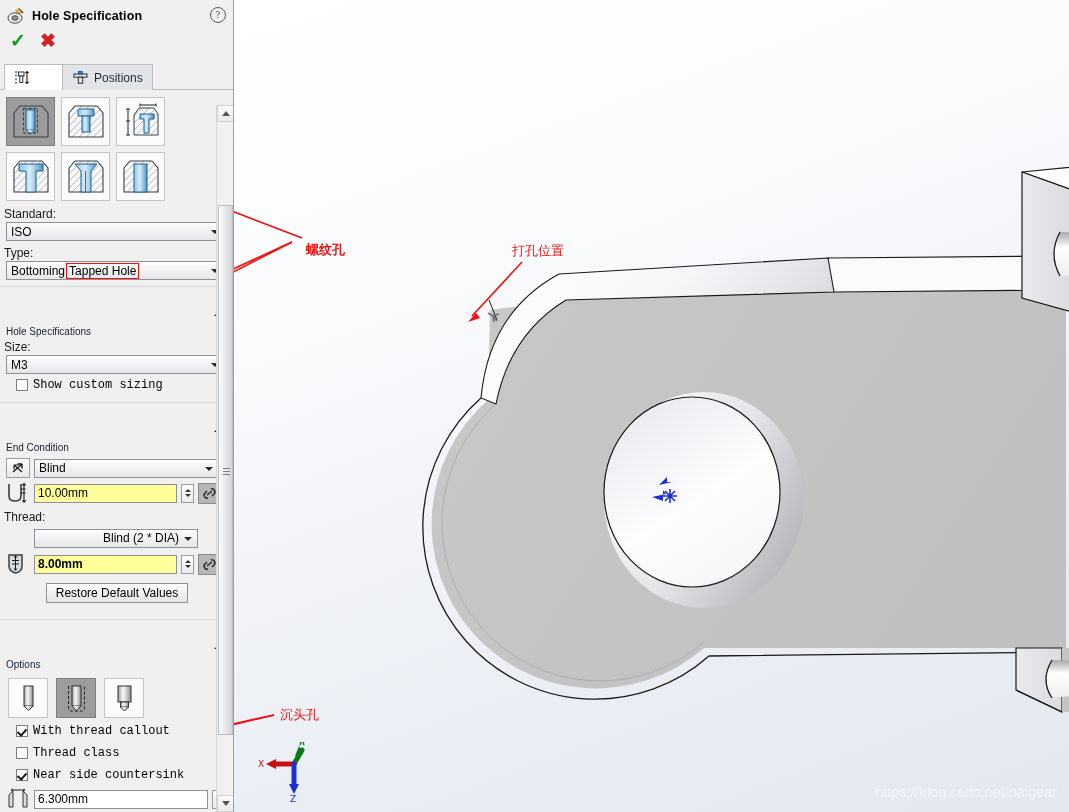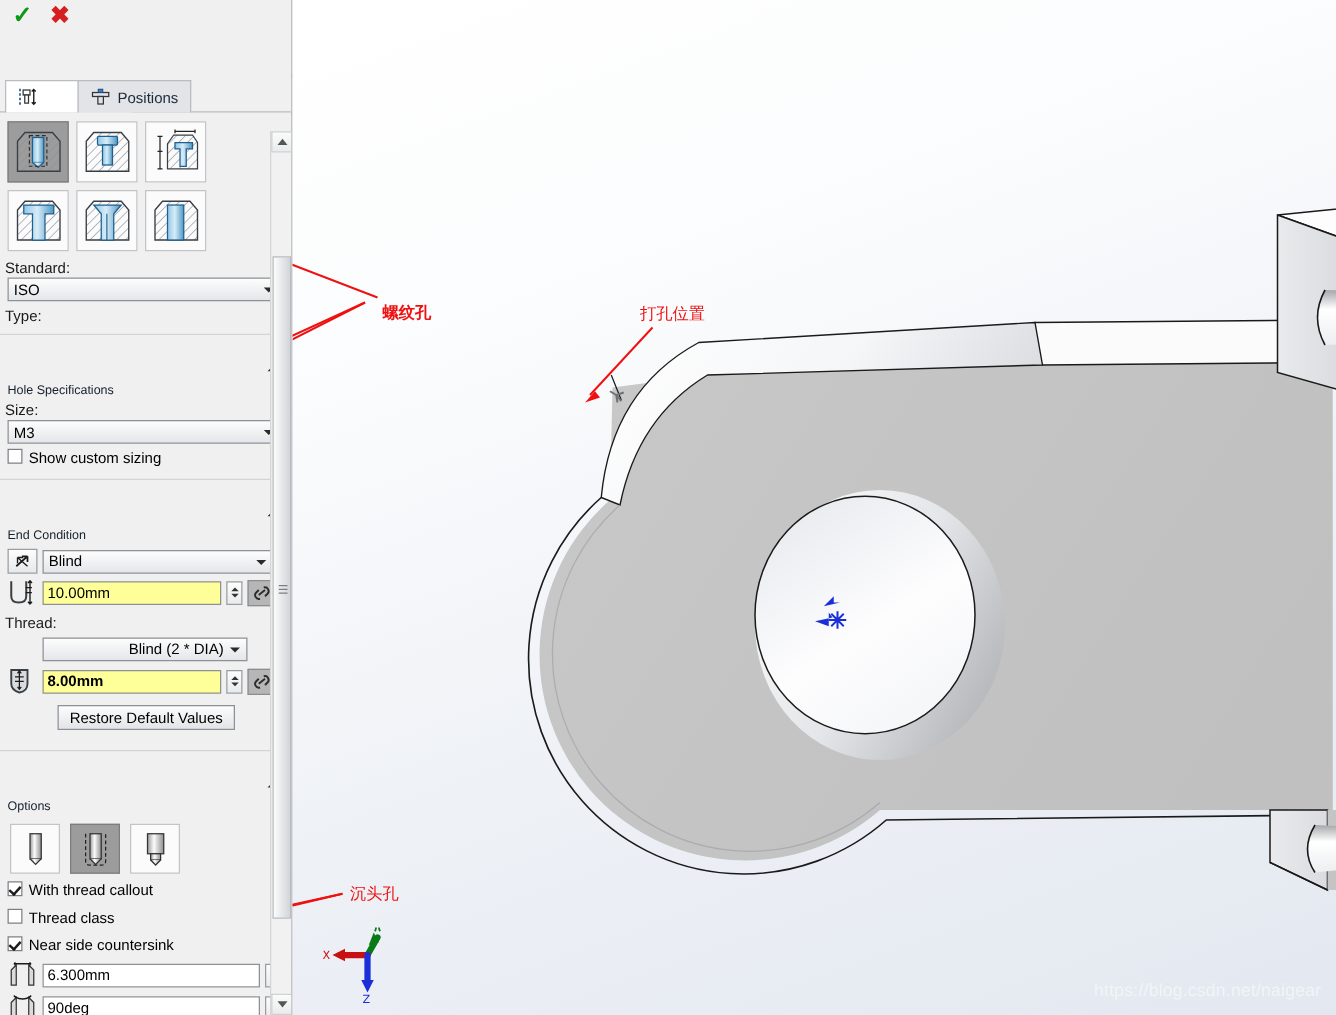--- a/index.html
+++ b/index.html
@@ -106,21 +106,21 @@
     padding: 3px 8px 3px 6px;
     border-top: 1px solid #d2d4d6;
     margin-top: 6px;
   }
   .section-head .t { font-weight: normal; font-size: 10px; color:#15202b;margin-top:36px; }
   .chev {
     width:0;height:0;border-left:5px solid transparent;border-right:5px solid transparent;
     border-bottom:5px solid #333; margin-right: 2px;
   }
 
-  .checkrow { display:flex; align-items:flex-start; gap:5px; padding: 4px 0 4px 6px; font-size:12px; }
+  .checkrow { display:flex; align-items:center; gap:5px; padding: 4px 0 4px 16px; font-size:12px;font-family:Liberation Mono, monospace; }
   .cb {
     width: 12px; height: 12px; border: 1px solid #7b7f83; background:#fff;
     display:inline-block; position: relative; flex:none;
   }
   .cb.checked::after {
     content:""; position:absolute; left:2px; top:1px; width:4px; height:7px;
     border:solid #1b1b1b; border-width: 0 2px 2px 0; transform: rotate(42deg);
   }
 
   .valrow { display:flex; align-items:center; gap:4px; padding: 2px 6px 2px 6px; }
@@ -201,20 +201,32 @@
   }
 </style>
 </head>
 <body>
 
 <div id="app">
 
   <div id="panel">
 
     <div id="panel-header">
+      <div class="ph-title-row">
+        <span class="ph-icon">
+          <svg width="20" height="20" viewBox="0 0 20 20">
+            <ellipse cx="9" cy="12" rx="7" ry="5.2" fill="#e9eaec" stroke="#4a4a4a" stroke-width="1"></ellipse>
+            <ellipse cx="9" cy="12" rx="3.1" ry="2.3" fill="#8d9298" stroke="#3a3a3a" stroke-width=".8"></ellipse>
+            <path d="M13 3 L17 7" stroke="#3a3a3a" stroke-width="1.4"></path>
+            <path d="M12.5 2 l1 2 l2 .6 l-1.6 1.3 l.4 2.1 l-1.8-1 l-1.9 1 l.4-2.1 l-1.5-1.4 l2.1-.3z" fill="#f2c33a" stroke="#7a5c10" stroke-width=".5"></path>
+          </svg>
+        </span>
+        <span class="ph-title">Hole Specification</span>
+        <span class="ph-help">?</span>
+      </div>
       <div class="ph-actions">
         <span class="ok-check">✓</span>
         <span class="cancel-x">✖</span>
       </div>
     </div>
 
     <div id="tabs">
       <div class="tab active" style="left:4px;">
         <span class="tab-icon">
           <svg width="17" height="17" viewBox="0 0 17 17">
@@ -301,20 +313,27 @@
 
       <div class="lbl">Standard:</div>
       <div class="fieldwrap">
         <div class="combo">
           <span>ISO</span>
           <span class="arrow"></span>
         </div>
       </div>
 
       <div class="lbl" style="margin-top:5px;">Type:</div>
+      <div class="fieldwrap">
+        <div class="combo">
+          <span>Bottoming</span>
+          <span style="border:1.5px solid #ef1010; padding:0 2px; margin-left:1px;">Tapped Hole</span>
+          <span class="arrow"></span>
+        </div>
+      </div>
 
       <div class="section-head">
         <span class="t">Hole Specifications</span>
         <span class="chev"></span>
       </div>
       <div class="lbl">Size:</div>
       <div class="fieldwrap">
         <div class="combo">
           <span>M3</span>
           <span class="arrow"></span>

